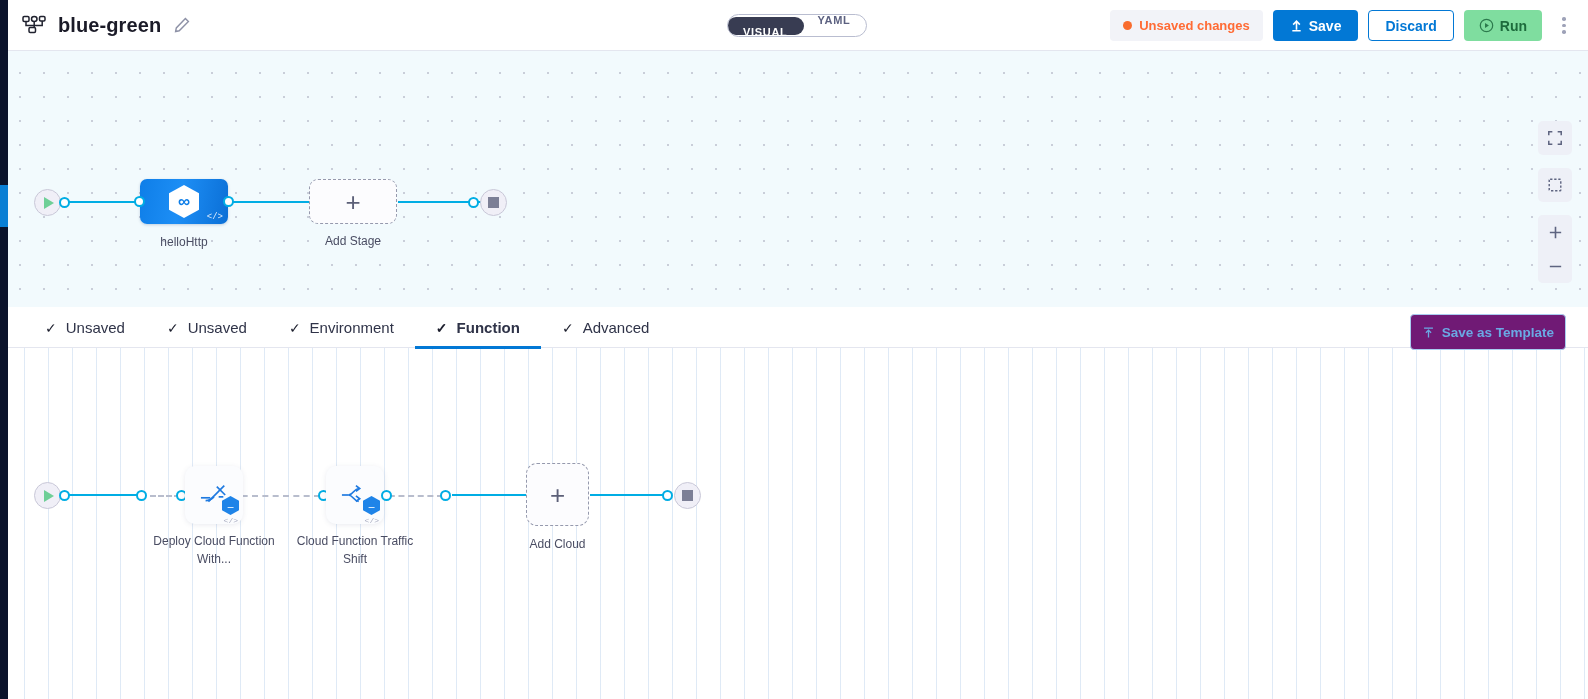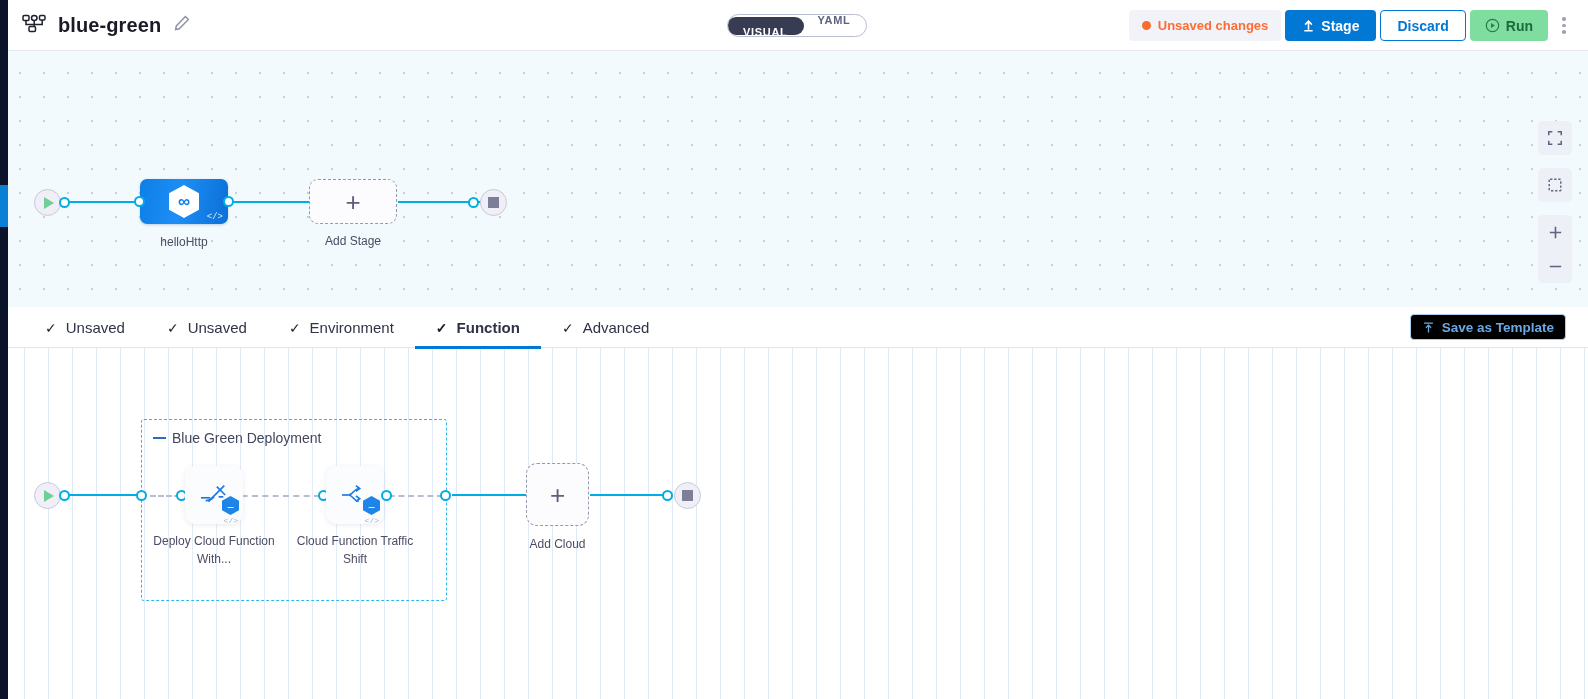--- a/index.html
+++ b/index.html
@@ -20,21 +20,21 @@
     position: absolute; left: 0; top: 185px; width: 8px; height: 42px;
     background: #0b7fd4;
   }
 
   
   .header {
     position: absolute; left: 0; top: 0; width: 1588px; height: 51px;
     background: #ffffff; border-bottom: 1px solid #e4e6ef;
     display: flex; align-items: center; z-index: 20;
   }
-  .hdr-left { display: flex; gap: 12px; padding-left: 22px; }
+  .hdr-left { display: flex; align-items: center; gap: 12px; padding-left: 22px; }
   .pipeline-icon { width: 24px; height: 20px; position: relative; color: #1c1c2b; }
   .pipeline-title {
     font-size: 20px; font-weight: bold; color: #1b1b28; letter-spacing: .1px;
   }
   .edit-pencil { width: 18px; height: 18px; color: #8d91a6; cursor: pointer; }
 
   .hdr-center { position: absolute; left: 727px; top: 14px; }
   .seg-toggle {
     display: flex; align-items: center; height: 23px;
     border: 1px solid #b9bdd0; border-radius: 12px; background: #fff;
@@ -45,21 +45,21 @@
     padding: 0 15px; height: 34px; line-height: 23px; color: #5c6180;
     cursor: pointer;
   }
   .seg-item.active {
     background: #383murky; background: #383c52; color: #ffffff; border-radius: 12px;
     height: 18px; margin: -1px; padding: 3px 16px; line-height: 25px;
   }
 
   .hdr-right {
     position: absolute; right: 14px; top: 10px;
-    display: flex; align-items: center; gap: 4px;
+    display: flex; align-items: center; gap: 10px;
   }
   .unsaved {
     display: flex; align-items: center; gap: 7px;
     background: #f2f3f8; border-radius: 4px; height: 31px; padding: 0 13px;
     font-size: 13px; font-weight: bold; color: #ff6b35;
   }
   .dot-orange { width: 9px; height: 9px; border-radius: 50%; background: #f96c2e; }
   .btn-save {
     display: flex; align-items: center; gap: 6px; height: 31px; padding: 0 17px;
     background: #0278d5; color: #fff; border: none; border-radius: 4px;
@@ -201,23 +201,23 @@
   .tab {
     display: flex; align-items: center; gap: 9px; height: 41px; padding: 0 21px;
     font-size: 15px; color: #2f3348; cursor: pointer; position: relative;
   }
   .tab.active { font-weight: bold; }
   .tab.active .underline {
     position: absolute; left: 0; right: 0; bottom: -1px; height: 3px; background: #0278d5;
   }
   .check { font-size: 14px; color: #1b1d2c; }
   .btn-template {
-    position: absolute; right: 22px; top: 7px; height: 26px; padding: 0 11px;
+    position: absolute; right: 22px; top: 7px; height: 36px; padding: 0 11px;
     display: flex; align-items: center; gap: 7px;
-    border: 1px solid #a9cdf0; border-radius: 4px; background: #000000;
+    border: 1px solid #a9cdf0; border-radius: 4px; background: #701a75;
     color: #6aa9e4; font-size: 13.5px; font-weight: bold; cursor: pointer;
     font-family: "Liberation Sans", sans-serif;
   }
 </style>
 </head>
 <body>
 
 <div id="app">
 
   <div class="left-rail">
@@ -252,21 +252,21 @@
 
     <div class="hdr-right">
       <div class="unsaved">
         <span class="dot-orange"></span>
         <span>Unsaved changes</span>
       </div>
       <button class="btn-save">
         <svg viewBox="0 0 14 14" width="13" height="13" fill="none" stroke="#fff" stroke-width="1.7">
           <path d="M7 11.5V2.5M3.4 6L7 2.4 10.6 6M2.5 12.6h9"></path>
         </svg>
-        <span>Stage</span>
+        <span>Save</span>
       </button>
       <button class="btn-discard">Discard</button>
       <button class="btn-run">
         <svg viewBox="0 0 16 16" width="15" height="15" fill="none" stroke="#2c7a4d" stroke-width="1.3">
           <circle cx="8" cy="8" r="6.6"></circle>
             <path d="M6.4 5.3l4.2 2.7-4.2 2.7z" fill="#2c7a4d" stroke="none"></path>
         </svg>
         <span>Run</span>
       </button>
       <div class="kebab">
@@ -369,26 +369,20 @@
     <button class="btn-template">
       <svg viewBox="0 0 14 14" width="13" height="13" fill="none" stroke="#6aa9e4" stroke-width="1.4">
         <path d="M2.2 2.2h9.6M7 12.4V4.6M4.2 7.2L7 4.4l2.8 2.8"></path>
       </svg>
       <span>Save as Template</span>
     </button>
   </div>
 
   <div class="canvas-bottom">
 
-    <div class="group-box" style="left:141px; top:71px; width:306px; height:182px;">
-      <div class="group-label">
-        <span class="group-dash"></span>
-        <span>Blue Green Deployment</span>
-      </div>
-    </div>
 
     <div class="edge" style="left:60px; top:146px; width:84px;"></div>
     <div class="edge-dashed" style="left:150px; top:147px; width:30px;"></div>
     <div class="edge-dashed" style="left:190px; top:147px; width:130px;"></div>
     <div class="edge-dashed" style="left:331px; top:147px; width:112px;"></div>
     <div class="edge" style="left:452px; top:146px; width:76px;"></div>
     <div class="edge" style="left:590px; top:146px; width:82px;"></div>
 
     <div class="node" style="left:34px; top:134px;">
       <div class="terminal">

